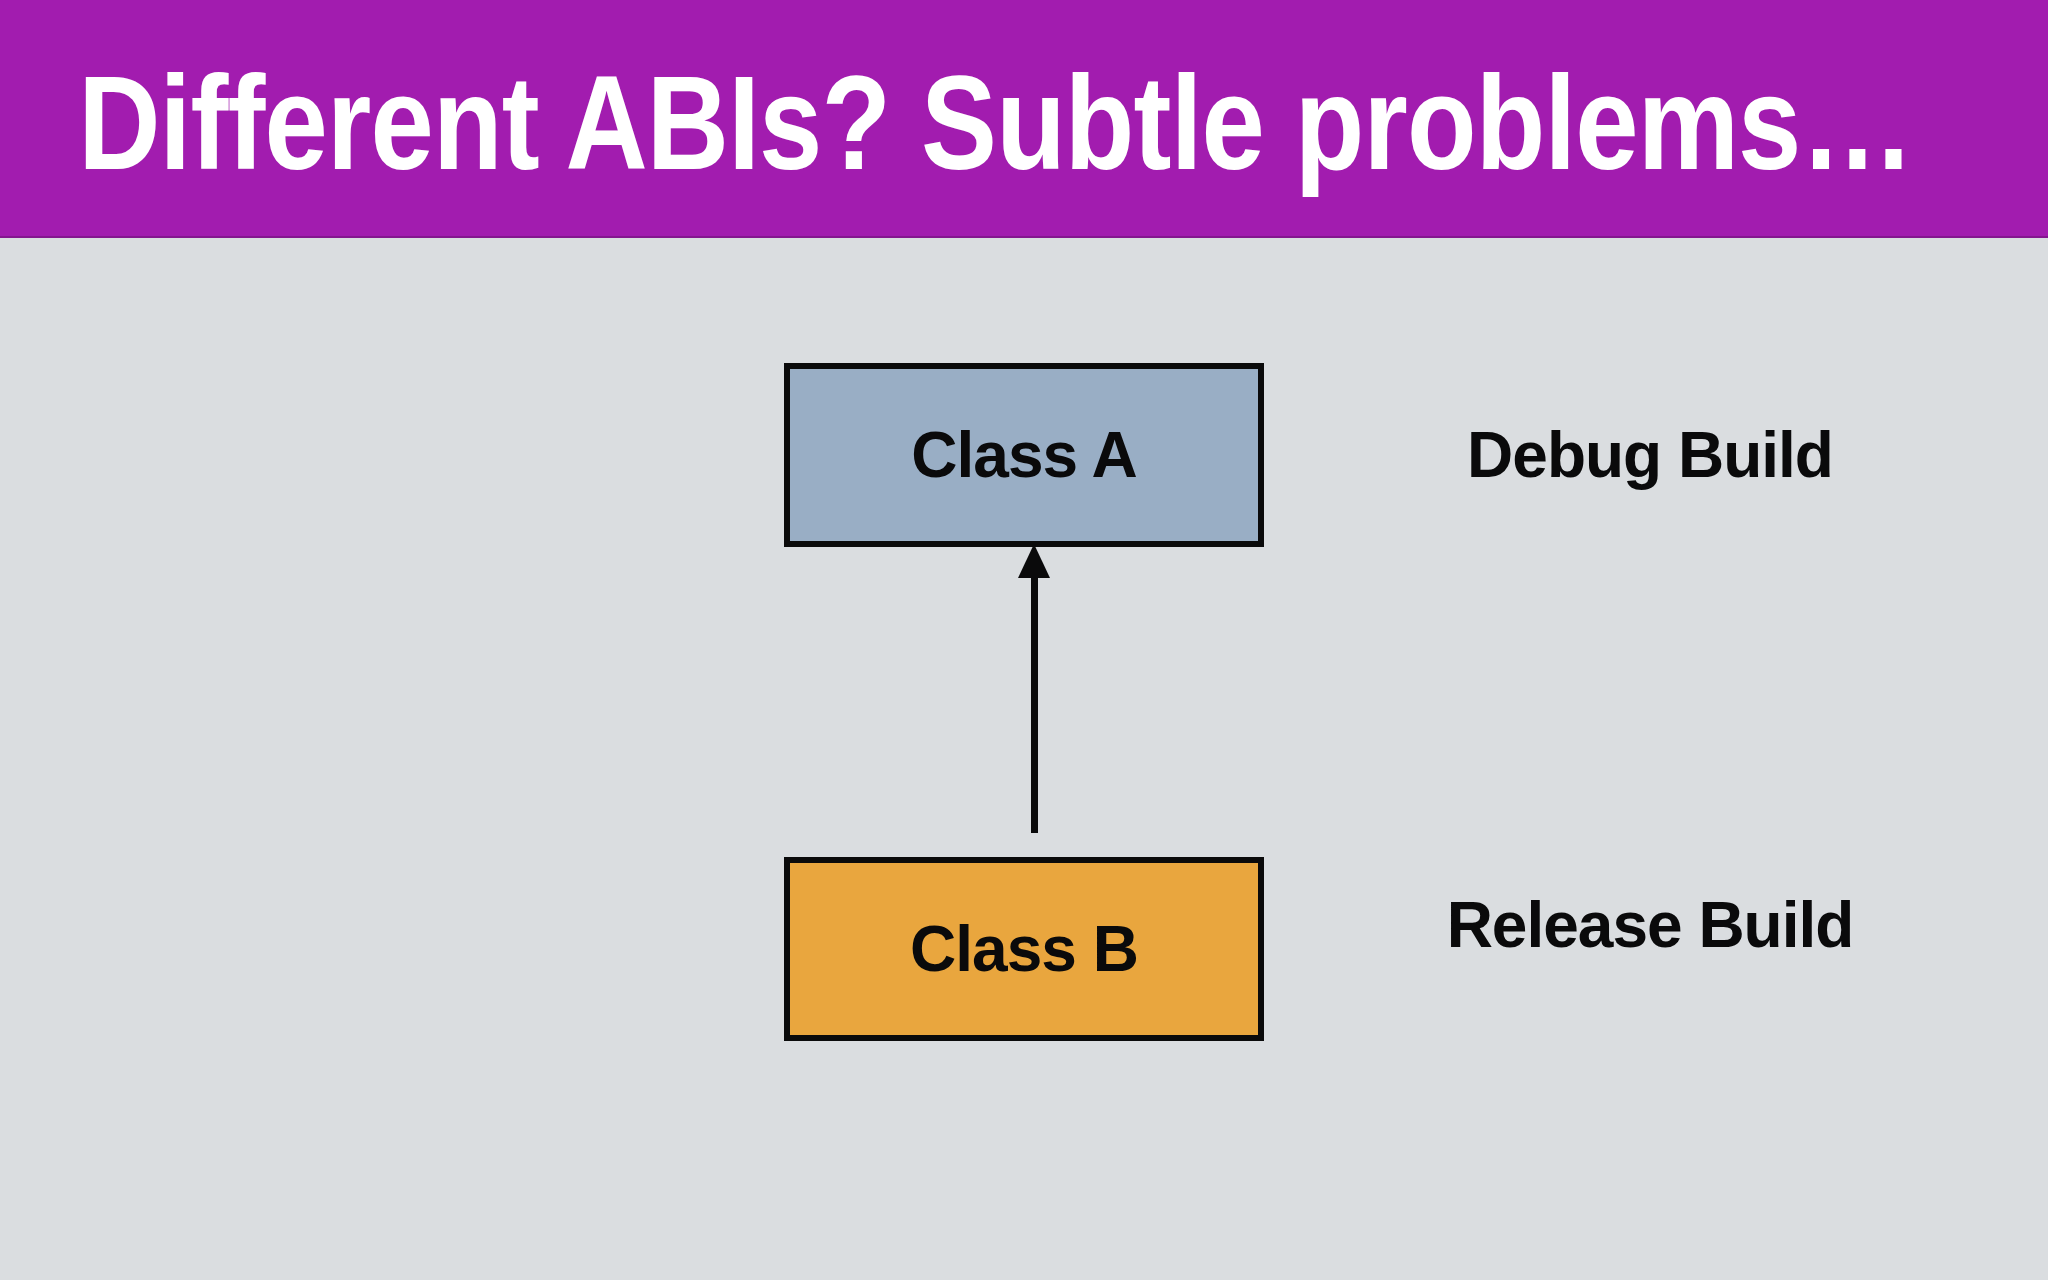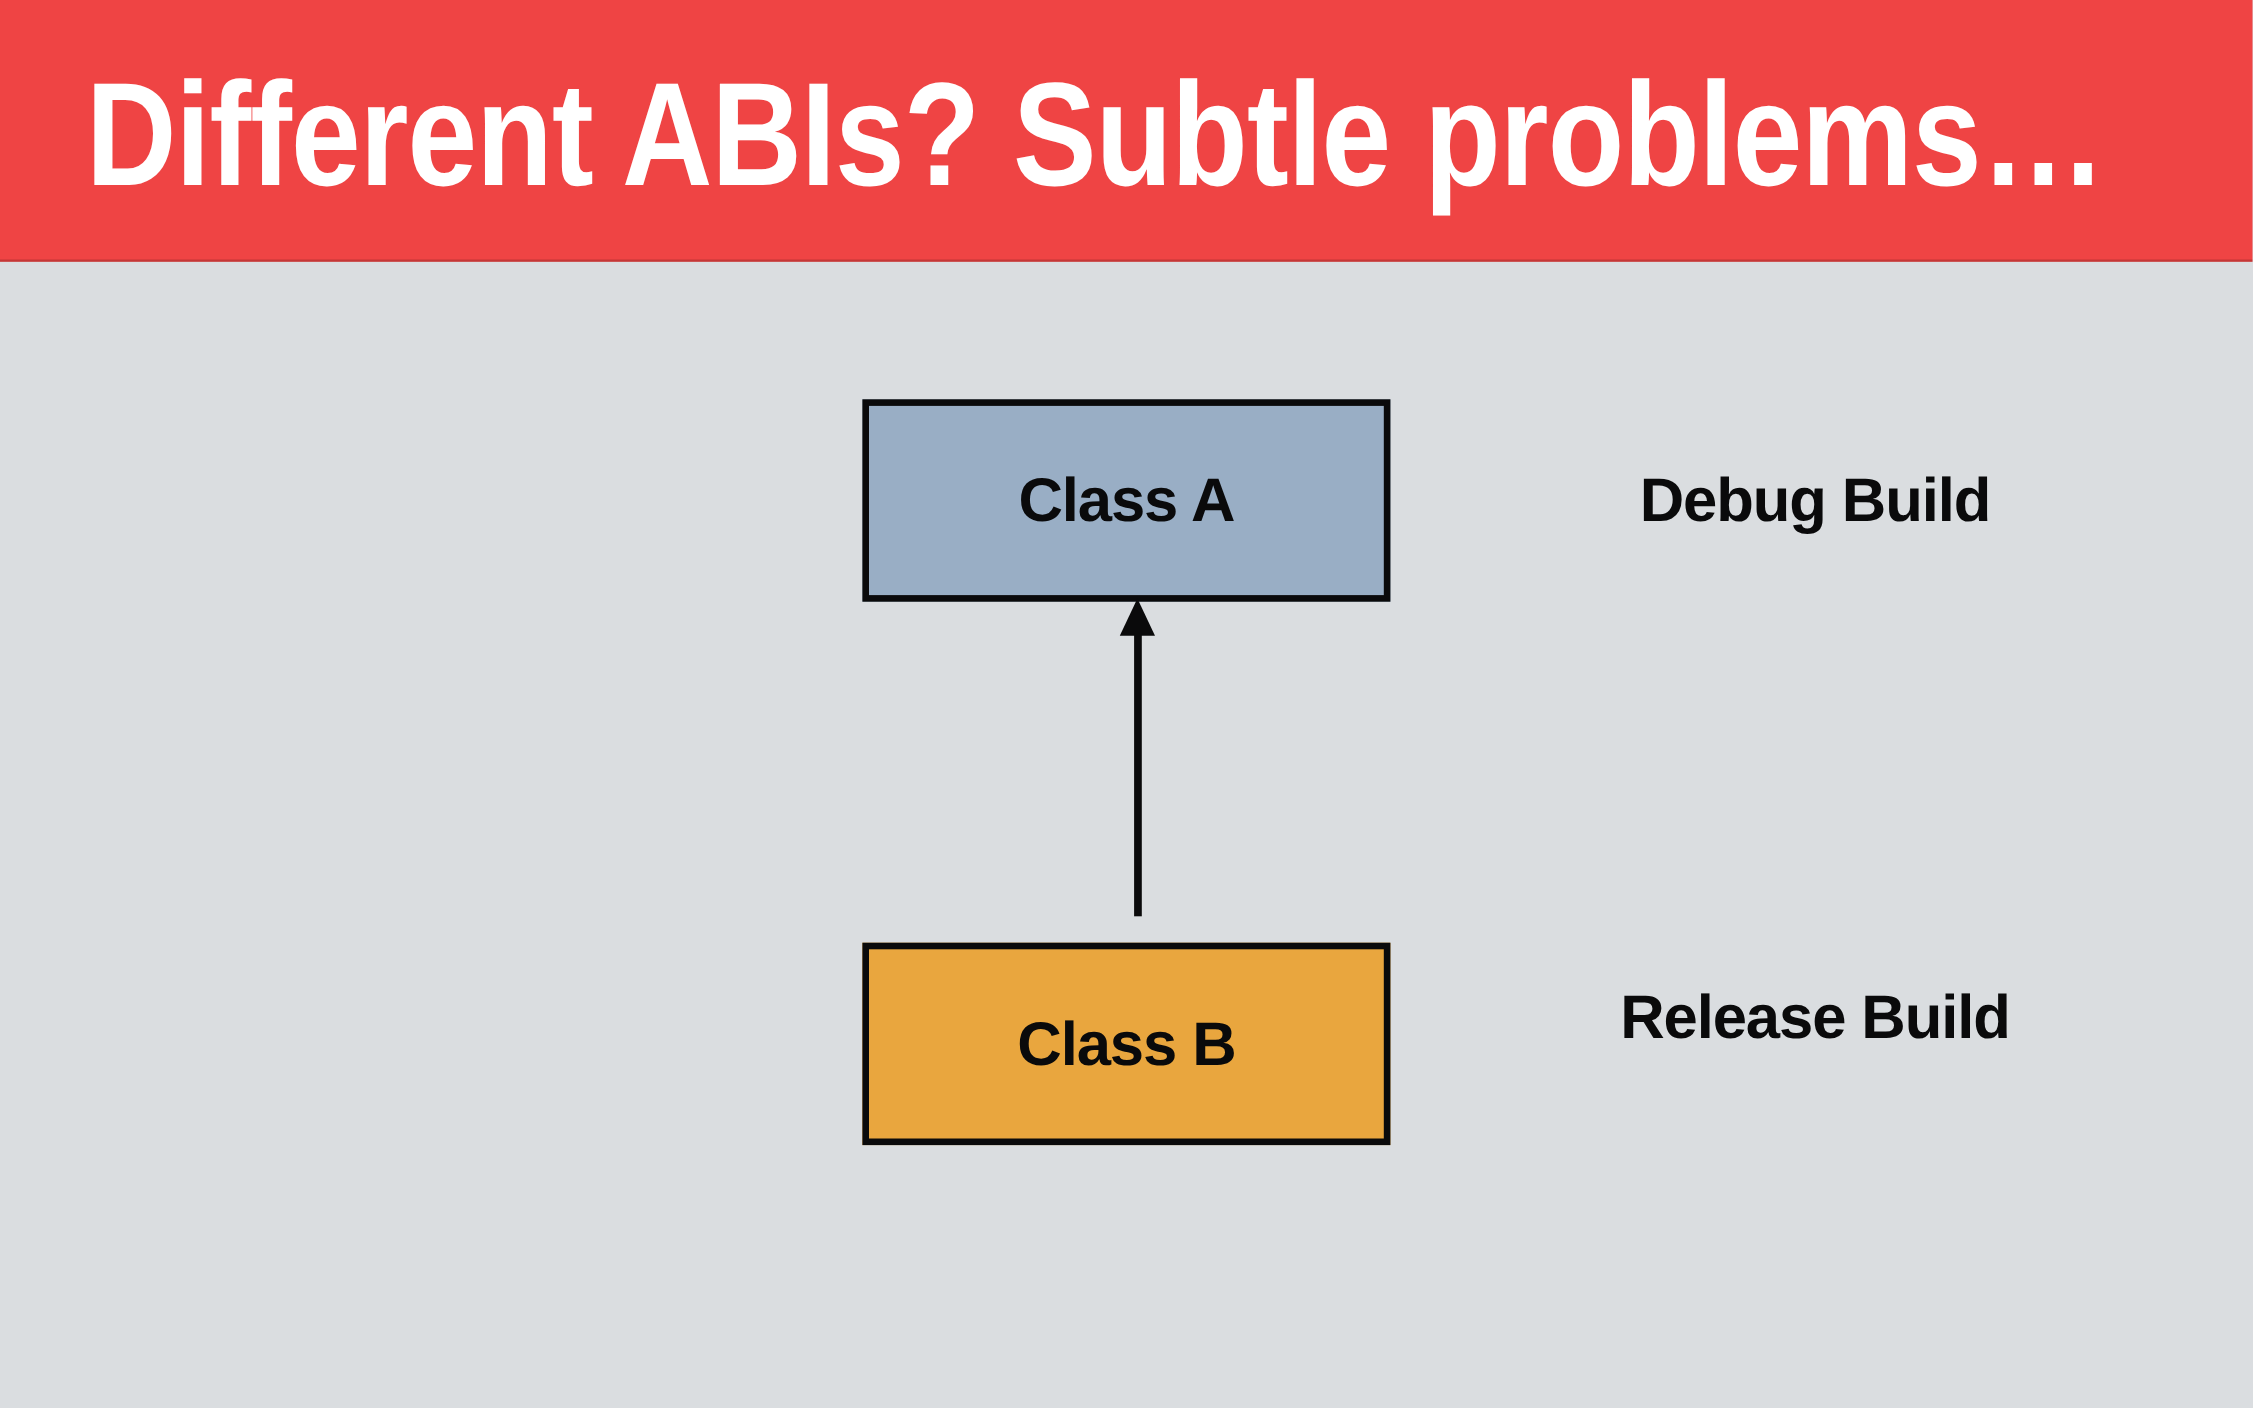--- a/index.html
+++ b/index.html
@@ -52,21 +52,21 @@
     border: 6px solid #0a0a0b;
     box-sizing: border-box;
     display: flex;
     align-items: center;
     justify-content: center;
   }
   .node-a { top: 125px; }   
   .node-b { top: 595px; margin-top: 24px; }   
   .node-label,
   .annotation {
-    font-size: 56px;
+    font-size: 64px;
     font-weight: 700;
     letter-spacing: -1px;
     line-height: 1;
   }
   .annotation {
     position: absolute;
     left: 1420px;
     width: 460px;
     height: 184px;
     display: flex;
@@ -92,21 +92,21 @@
     top: 338px;
     width: 7px;
     height: 257px;          
   }
 </style>
 </head>
 <body>
 
 <div class="slide" style="background-color: rgb(218, 221, 224);">
 
-  <header class="title-bar" style="background-color: #ef4444;">
+  <header class="title-bar" style="background-color: #a21caf;">
     <h1 class="slide-title" style="color: rgb(255, 255, 255);">Different ABIs? Subtle problems…</h1>
   </header>
 
   <main class="canvas">
 
     <div class="node node-a" style="background-color: rgb(153, 174, 197);">
       <span class="node-label" style="color: rgb(10, 10, 11);">Class A</span>
     </div>
 
     <div class="arrow-head" style="border-bottom-color: rgb(10, 10, 11);"></div>

